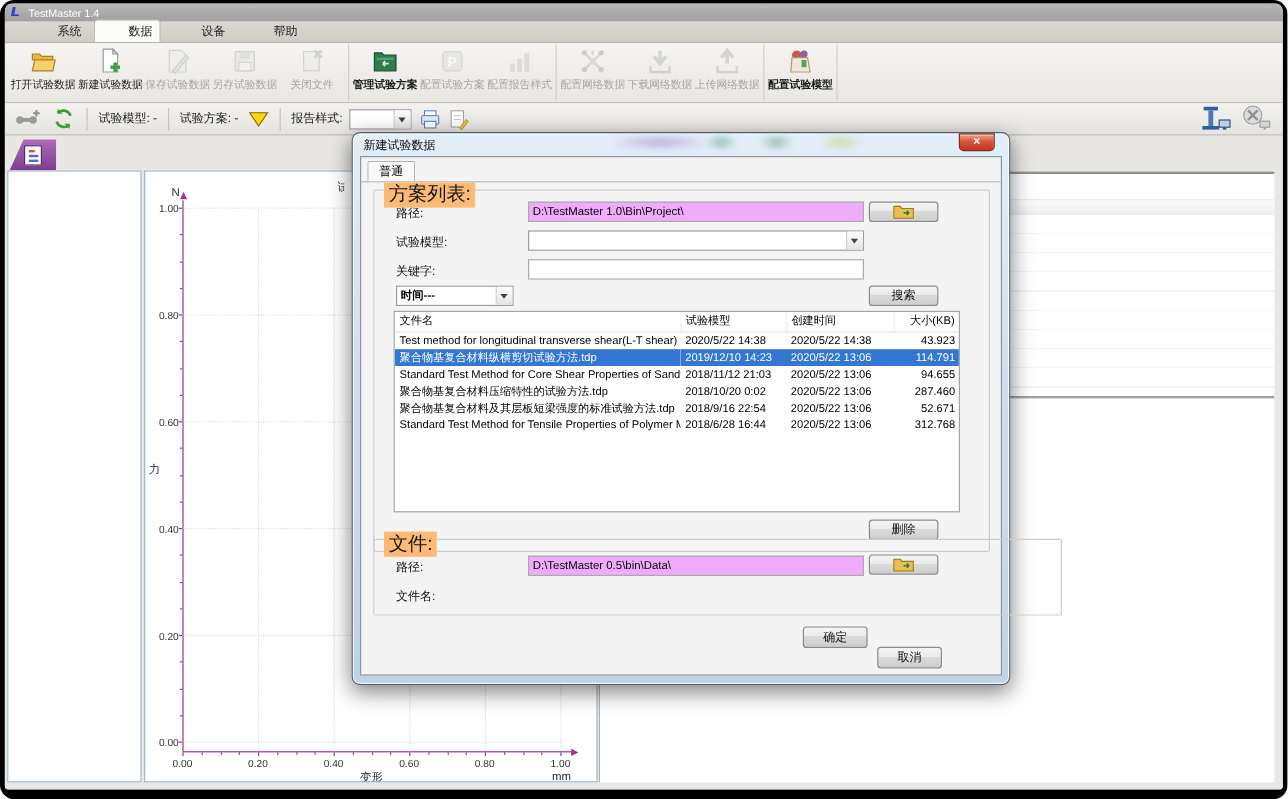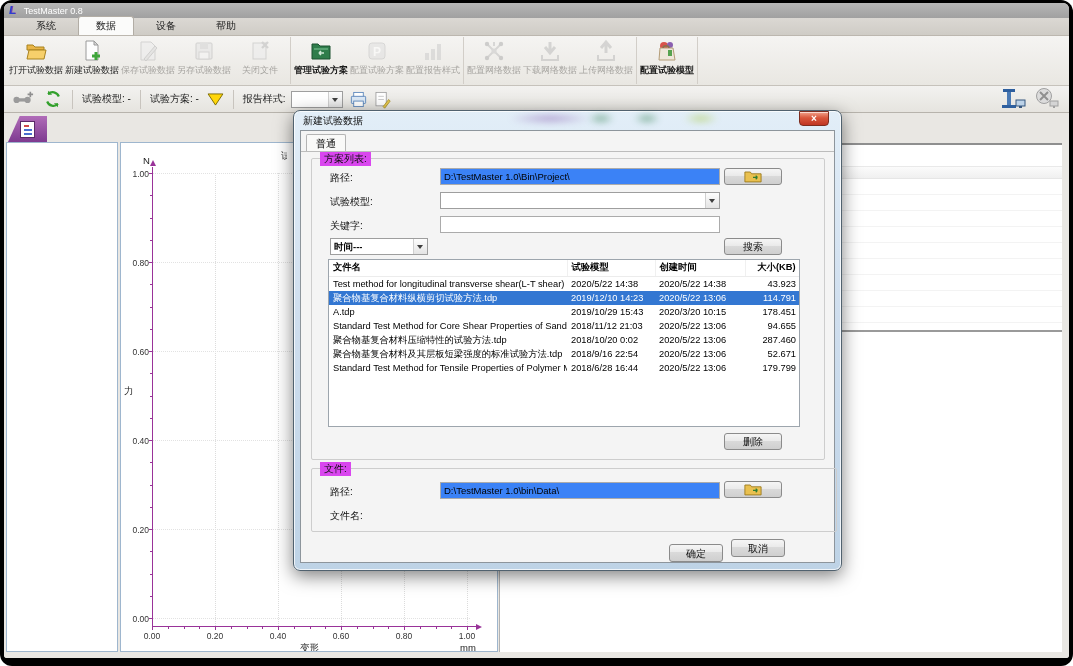--- a/index.html
+++ b/index.html
@@ -7,21 +7,21 @@
   #stage{position:relative;width:1073px;height:666px;background:#000;border-radius:12px;overflow:hidden;}
   #app{position:absolute;left:4px;top:3px;right:4px;bottom:8px;background:#e9e7e3;border-radius:6px 6px 3px 3px;overflow:hidden;}
 
   
   .titlebar{height:15px;background:linear-gradient(#b7b7b7,#a0a0a0);display:flex;align-items:center;padding-left:5px;}
   .logo{font-weight:bold;font-style:italic;font-size:11px;color:#2b3fd0;line-height:11px;margin-right:8px;text-shadow:1px 0 0 #7a3fb0;}
   .wtitle{color:#fff;font-size:9px;}
 
   
   .menubar{height:18px;background:linear-gradient(#dbd8d3,#cfccc6);display:flex;align-items:flex-end;padding-left:14px;border-bottom:1px solid #bcb7af;}
-  .mtab{min-width:56px;text-align:center;font-size:10px;color:#1d1d1d;padding:2px 6px 2px 6px;margin-right:4px;font-family:Liberation Serif, serif;}
+  .mtab{min-width:56px;text-align:right;font-size:10px;color:#1d1d1d;padding:2px 6px 2px 6px;margin-right:4px;font-family:Liberation Serif, serif;}
   .mtab.active{background:#fbfbfa;border:1px solid #b2ada5;border-bottom:none;border-radius:3px 3px 0 0;}
 
   
   .ribbon{height:50px;background:linear-gradient(#f5f4f2,#e9e7e2);border-bottom:1px solid #c6c2bb;display:flex;align-items:stretch;padding:1px 0 1px 2px;}
   .rgroup{display:flex;border-right:1px solid #d2cec8;padding:0 2px;}
   .rbtn{width:56px;display:flex;flex-direction:column;align-items:center;padding-top:2px;cursor:default;}
   .rbtn .icn{width:24px;height:24px;}
   .rbtn .icn svg{width:24px;height:24px;display:block;}
   .rbtn .rlabel{font-size:9px;line-height:10px;color:#1b1b1b;white-space:nowrap;margin-top:2px;}
   .rbtn.disabled .rlabel{color:#a7a5a1;}
@@ -69,41 +69,41 @@
   
   .dialog{position:absolute;left:289px;top:107px;width:549px;height:461px;border:1px solid #51626f;border-radius:7px;background:linear-gradient(180deg,#e2eef8 0%,#cfdeee 45%,#bed3e6 100%);box-shadow:0 5px 18px rgba(0,0,0,.5),inset 0 0 0 1px rgba(255,255,255,.75);padding:0 6px 7px 6px;}
   .dlg-title{position:relative;height:19px;}
   .blob{position:absolute;top:2px;height:11px;border-radius:6px;filter:blur(3px);opacity:.55;}
   .dlg-title-text{position:absolute;left:3px;top:3px;font-size:10px;color:#0c0c0c;}
   .dlg-close{position:absolute;right:6px;top:0;width:30px;height:15px;background:linear-gradient(#f2a38c,#d9573c 45%,#c03523);border:1px solid #7e2d1f;border-radius:0 0 4px 4px;color:#fff;font-size:10px;font-weight:bold;text-align:center;line-height:13px;box-shadow:inset 0 1px 0 rgba(255,255,255,.6);}
   .dlg-client{position:relative;height:433px;background:#f4f4f4;border:1px solid #8d959c;}
   .dlg-tab{position:absolute;left:5px;top:3px;width:40px;height:18px;background:#f9f9f8;border:1px solid #b4b4b4;border-bottom:none;border-radius:2px 2px 0 0;font-size:10px;text-align:center;line-height:17px;}
   .tabline{position:absolute;left:0;right:0;top:20px;border-top:1px solid #bcbcbc;}
   .grp{position:absolute;border:1px solid #cdcdcd;border-radius:2px;}
-  .grp-label{position:absolute;top:-7px;left:8px;background:#d946ef;padding:0 4px;font-size:10px;color:#111;}
+  .grp-label{position:absolute;top:-7px;left:8px;background:#fdba74;padding:0 4px;font-size:16px;color:#111;}
   .flabel{position:absolute;font-size:10px;color:#111;}
   .field{position:absolute;height:17px;border:1px solid #ababab;background:#fff;font-size:9.5px;line-height:15px;padding:0 3px;white-space:nowrap;overflow:hidden;}
-  .field.ro{background:#3b82f6;}
+  .field.ro{background:#f0abfc;}
   .wbtn{position:absolute;height:17px;background:linear-gradient(#f5f5f5,#eaeaea 45%,#dadada 46%,#cwcfcf);background:linear-gradient(#f5f5f5,#eaeaea 45%,#dadada 46%,#cfcfcf);border:1px solid #8b8b8b;border-radius:3px;font-size:10px;line-height:15px;color:#111;display:flex;align-items:center;justify-content:center;}
   .filelist{position:absolute;left:16px;top:100px;width:472px;height:168px;background:#fff;border:1px solid #9da5ad;overflow:hidden;}
   table.flist{border-collapse:collapse;table-layout:fixed;width:100%;font-size:9.3px;}
-  table.flist th{font-weight:bold;text-align:left;height:16px;padding:0 0 0 4px;border-bottom:1px solid #ececec;border-right:1px solid #f0f0f0;white-space:nowrap;overflow:hidden;}
+  table.flist th{font-weight:normal;text-align:left;height:16px;padding:0 0 0 4px;border-bottom:1px solid #ececec;border-right:1px solid #f0f0f0;white-space:nowrap;overflow:hidden;}
   table.flist td{height:14px;padding:0 0 0 4px;white-space:nowrap;overflow:hidden;line-height:14px;}
   table.flist th.num,table.flist td.num{text-align:right;padding-right:5px;}
   tr.sel td{background:#3377d2;color:#fff;}
 </style>
 </head>
 <body>
 
 <div id="stage">
   <div id="app">
 
     <div class="titlebar">
       <span class="logo">L</span>
-      <span class="wtitle">TestMaster 0.8</span>
+      <span class="wtitle">TestMaster 1.4</span>
     </div>
 
     <div class="menubar" id="menubar">
         <div class="mtab">系统</div>
         <div class="mtab active">数据</div>
         <div class="mtab">设备</div>
         <div class="mtab">帮助</div>
       </div>
 
     <div class="ribbon" id="ribbon">
@@ -464,26 +464,20 @@
                     <td>2020/5/22 14:38</td>
                     <td class="num">43.923</td>
                   </tr>
                   <tr class="sel">
                     <td>聚合物基复合材料纵横剪切试验方法.tdp</td>
                     <td>2019/12/10 14:23</td>
                     <td>2020/5/22 13:06</td>
                     <td class="num">114.791</td>
                   </tr>
                   <tr>
-                    <td>A.tdp</td>
-                    <td>2019/10/29 15:43</td>
-                    <td>2020/3/20 10:15</td>
-                    <td class="num">178.451</td>
-                  </tr>
-                  <tr>
                     <td>Standard Test Method for Core Shear Properties of Sandwich Constru...</td>
                     <td>2018/11/12 21:03</td>
                     <td>2020/5/22 13:06</td>
                     <td class="num">94.655</td>
                   </tr>
                   <tr>
                     <td>聚合物基复合材料压缩特性的试验方法.tdp</td>
                     <td>2018/10/20 0:02</td>
                     <td>2020/5/22 13:06</td>
                     <td class="num">287.460</td>
@@ -491,41 +485,41 @@
                   <tr>
                     <td>聚合物基复合材料及其层板短梁强度的标准试验方法.tdp</td>
                     <td>2018/9/16 22:54</td>
                     <td>2020/5/22 13:06</td>
                     <td class="num">52.671</td>
                   </tr>
                   <tr>
                     <td>Standard Test Method for Tensile Properties of Polymer Matrix Compo...</td>
                     <td>2018/6/28 16:44</td>
                     <td>2020/5/22 13:06</td>
-                    <td class="num">179.799</td>
+                    <td class="num">312.768</td>
                   </tr>
                 </tbody>
             </table>
           </div>
 
           <div class="wbtn" style="left:412px;top:274px;width:58px">删除</div>
         </div>
 
-        <div class="grp" style="left:10px;top:337px;width:526px;height:64px">
+        <div class="grp" style="left:10px;top:318px;width:574px;height:64px">
           <span class="grp-label">文件:</span>
           <span class="flabel" style="left:18px;top:16px">路径:</span>
-          <div class="field ro" style="left:128px;top:13px;width:280px">D:\TestMaster 1.0\bin\Data\</div>
+          <div class="field ro" style="left:128px;top:13px;width:280px">D:\TestMaster 0.5\bin\Data\</div>
           <div class="wbtn" style="left:412px;top:12px;width:58px">
               <svg width="18" height="13" viewBox="0 0 20 14">
                 <path d="M1 2h6l1.5 2H19v9H1z" fill="#e9c04f" stroke="#9c7a1e"></path>
                 <path d="M10 8h5m0 0l-2-2m2 2l-2 2" stroke="#2e7d32" stroke-width="1.4" fill="none"></path>
               </svg>
             </div>
           <span class="flabel" style="left:18px;top:40px">文件名:</span>
         </div>
 
-        <div class="wbtn" style="left:368px;top:413px;width:54px;height:18px">确定</div>
+        <div class="wbtn" style="left:368px;top:391px;width:54px;height:18px">确定</div>
         <div class="wbtn" style="left:430px;top:408px;width:54px;height:18px">取消</div>
       </div>
     </div>
 
   </div>
 </div>
 
 </body></html>

